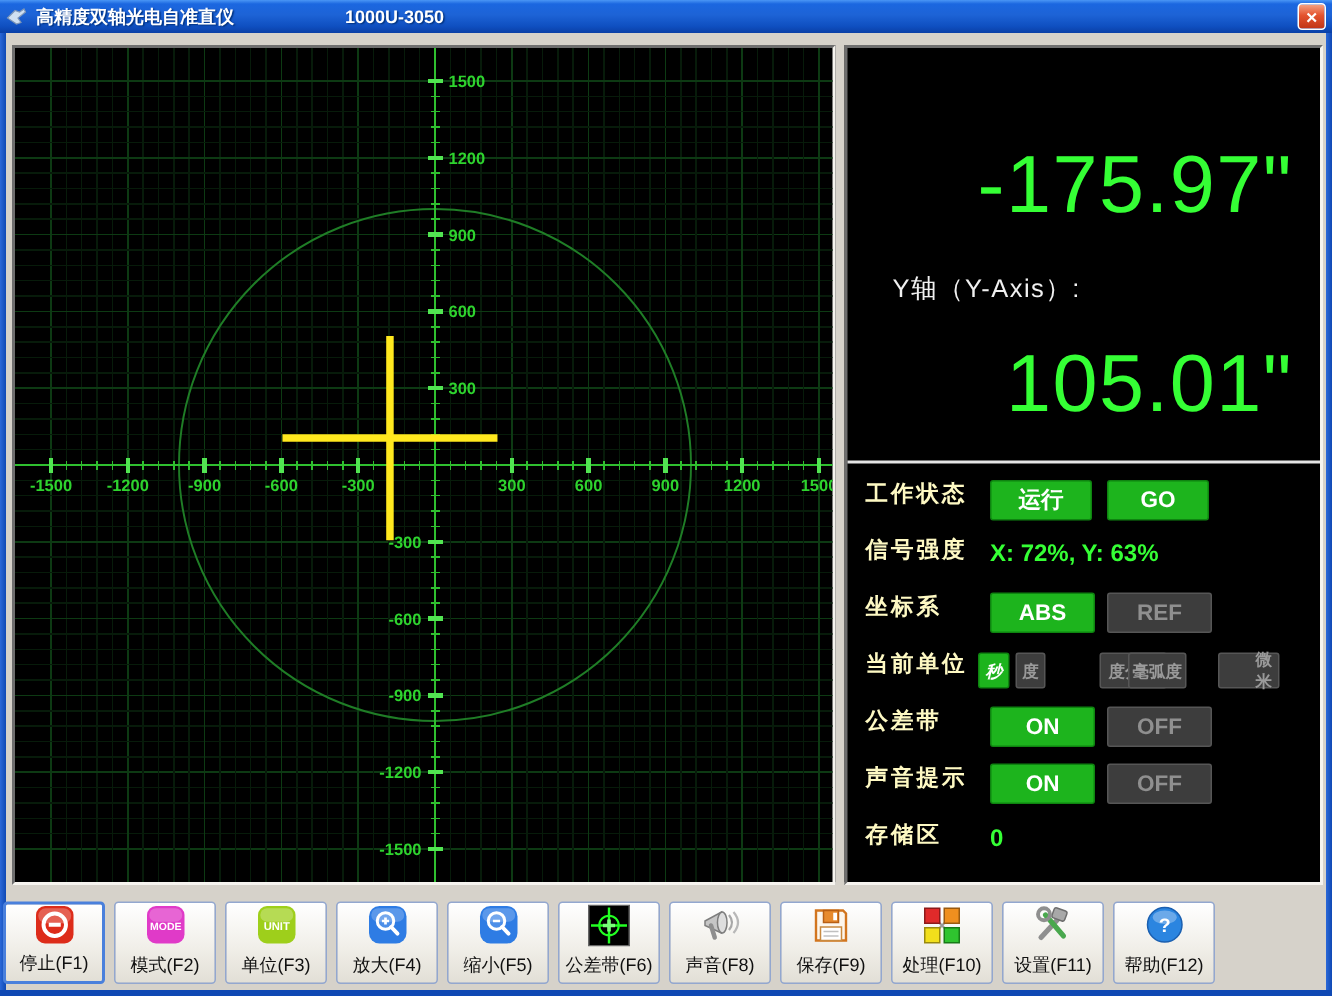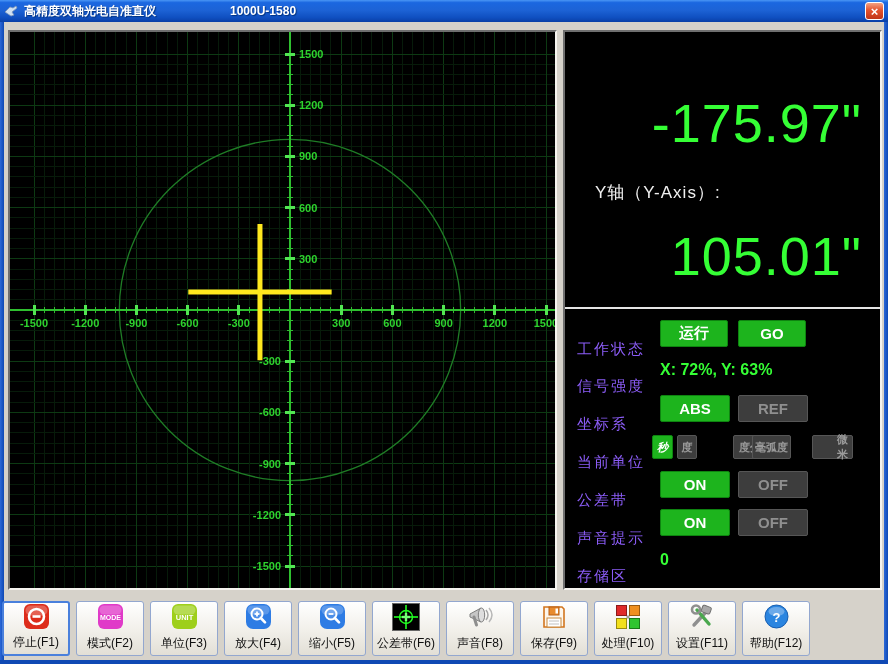--- a/index.html
+++ b/index.html
@@ -35,21 +35,21 @@
   #panel-bezel { left:563px; top:30px; width:319px; height:560px; }
 
   
   .axis-label { position:absolute; left:30px; color:#f0f0f0; font-size:17px; letter-spacing:1px; }
   .axis-value { position:absolute; right:18px; color:#35ff35; font-size:54px; line-height:1; letter-spacing:1px; white-space:nowrap; }
   #x-label { top:18px; } #x-value { top:64px; }
   #y-label { top:149px; } #y-value { top:197px; }
   .divider { position:absolute; left:0; top:275px; width:315px; height:2px; background:#e4e4e4; }
 
   .srow { position:absolute; left:0; width:315px; height:28px; }
-  .slabel { position:absolute; left:12px; top:20px; color:#8b5cf6; font-size:15px; font-weight:normal; letter-spacing:2px; white-space:nowrap; }
+  .slabel { position:absolute; left:12px; top:0; color:#fef9c3; font-size:15px; font-weight:bold; letter-spacing:2px; white-space:nowrap; }
   .svalue { position:absolute; left:95px; top:4px; color:#35ff35; font-size:16px; font-weight:bold; }
   .pbtn { position:absolute; top:0; height:27px; border-radius:2px; display:flex; align-items:center; justify-content:center;
           font-weight:bold; font-size:15px; cursor:pointer; }
   .pbtn.active   { background:#1db41d; color:#fff; border:1px solid #0e8410; }
   .pbtn.inactive { background:#3d3d3d; color:#8f8f8f; border:1px solid #565656; }
   .ubtn { position:absolute; top:2px; height:24px; border-radius:2px; display:flex; align-items:center; justify-content:center;
           font-size:11px; font-weight:bold; cursor:pointer; }
   .ubtn.active   { background:#1db41d; color:#fff; border:1px solid #0e8410; font-style:italic; }
   .ubtn.inactive { background:#3d3d3d; color:#9a9a9a; border:1px solid #565656; }
 
@@ -70,21 +70,21 @@
 
 <div class="window">
 
   <div class="titlebar">
     <span class="app-icon">
       <svg width="16" height="16" viewBox="0 0 16 16">
         <path d="M2 9 L7 4 L10 5 L13 3 L14 5 L9 9 L11 12 L8 13 Z" fill="#cfe0f2" stroke="#7d96b8" stroke-width="0.8"></path>
       </svg>
     </span>
     <span class="tb-title">高精度双轴光电自准直仪</span>
-    <span class="tb-model">1000U-1580</span>
+    <span class="tb-model">1000U-3050</span>
     <div class="close-btn">×</div>
   </div>
 
   <div class="frame-l"></div>
   <div class="frame-r"></div>
   <div class="frame-b"></div>
 
   <div class="bezel" id="plot-bezel">
     <svg id="plot-svg" width="545" height="556" viewBox="0 0 545 556">
         <line x1="24" y1="0" x2="24" y2="556" stroke="#0d3a13" stroke-width="1" shape-rendering="crispEdges"></line>

